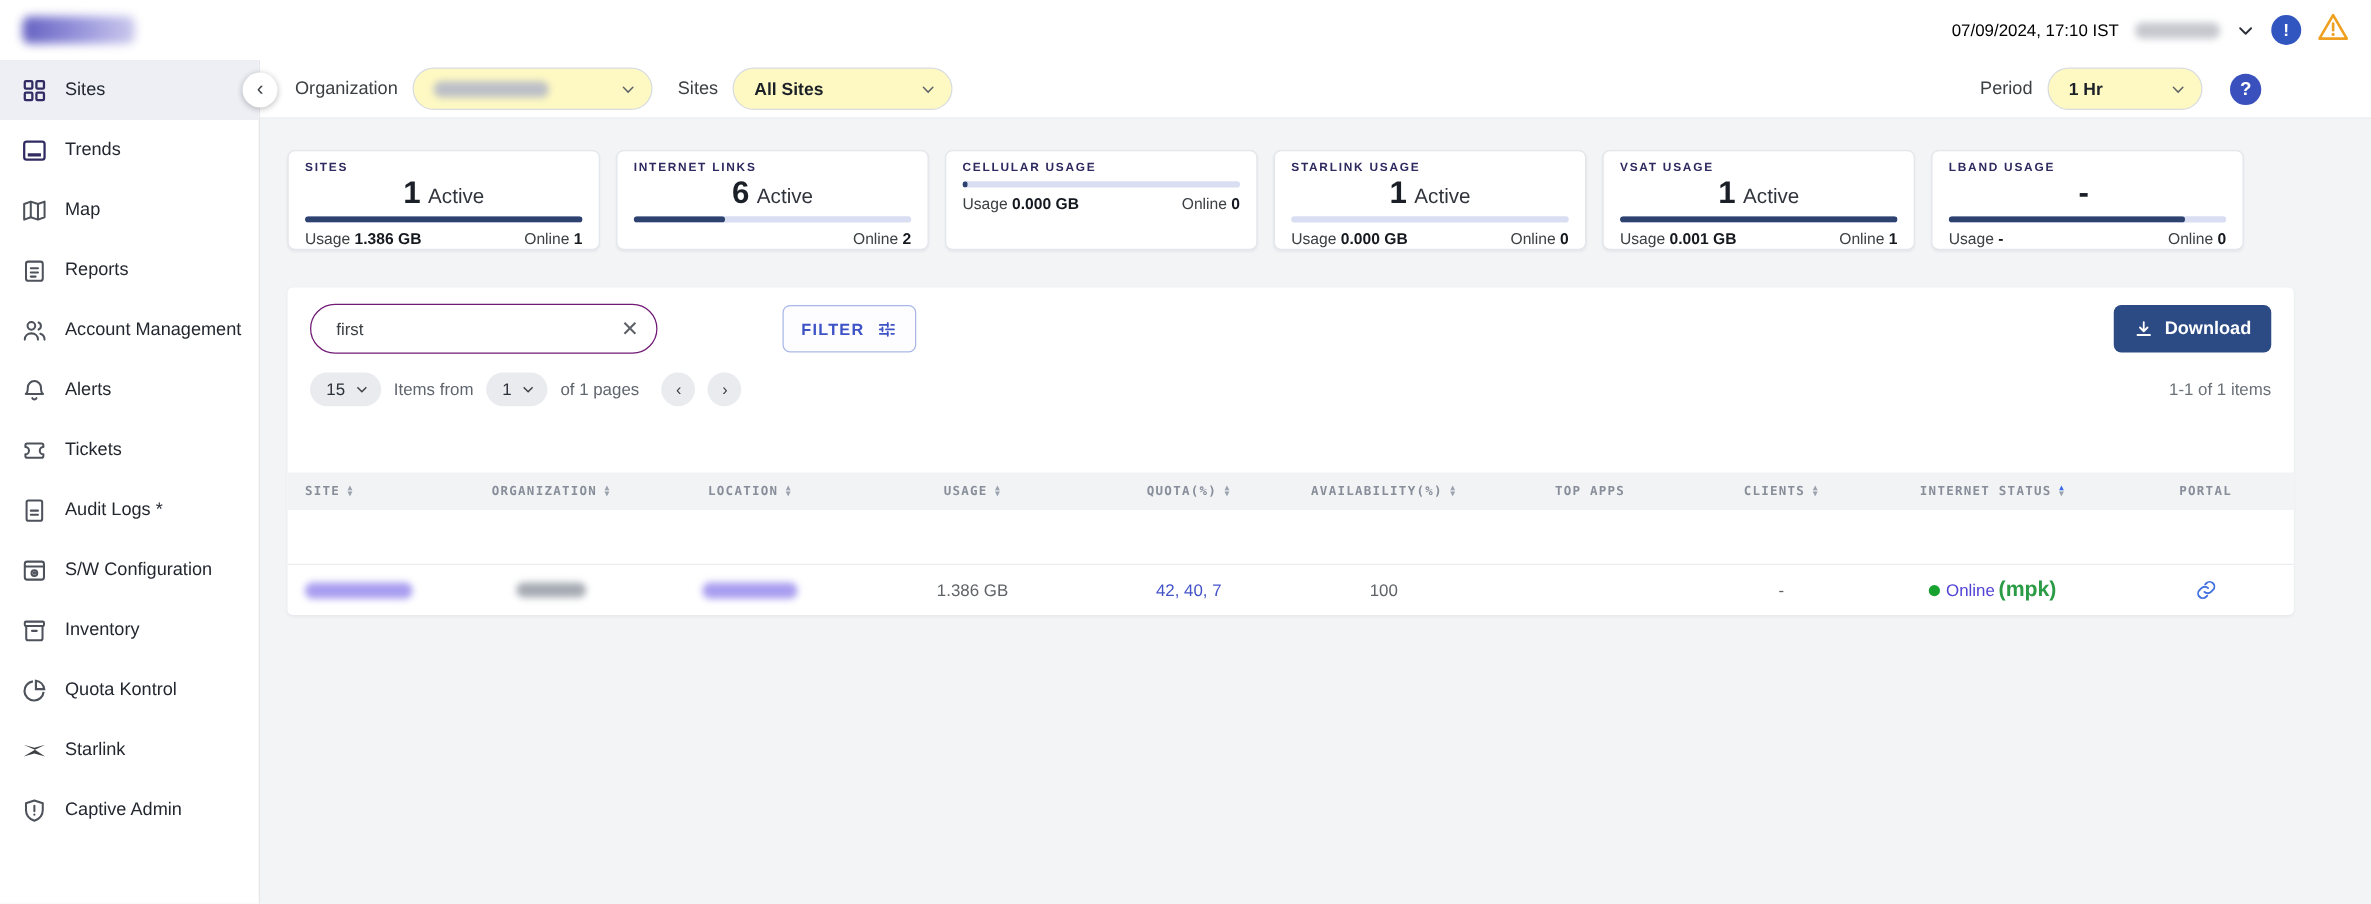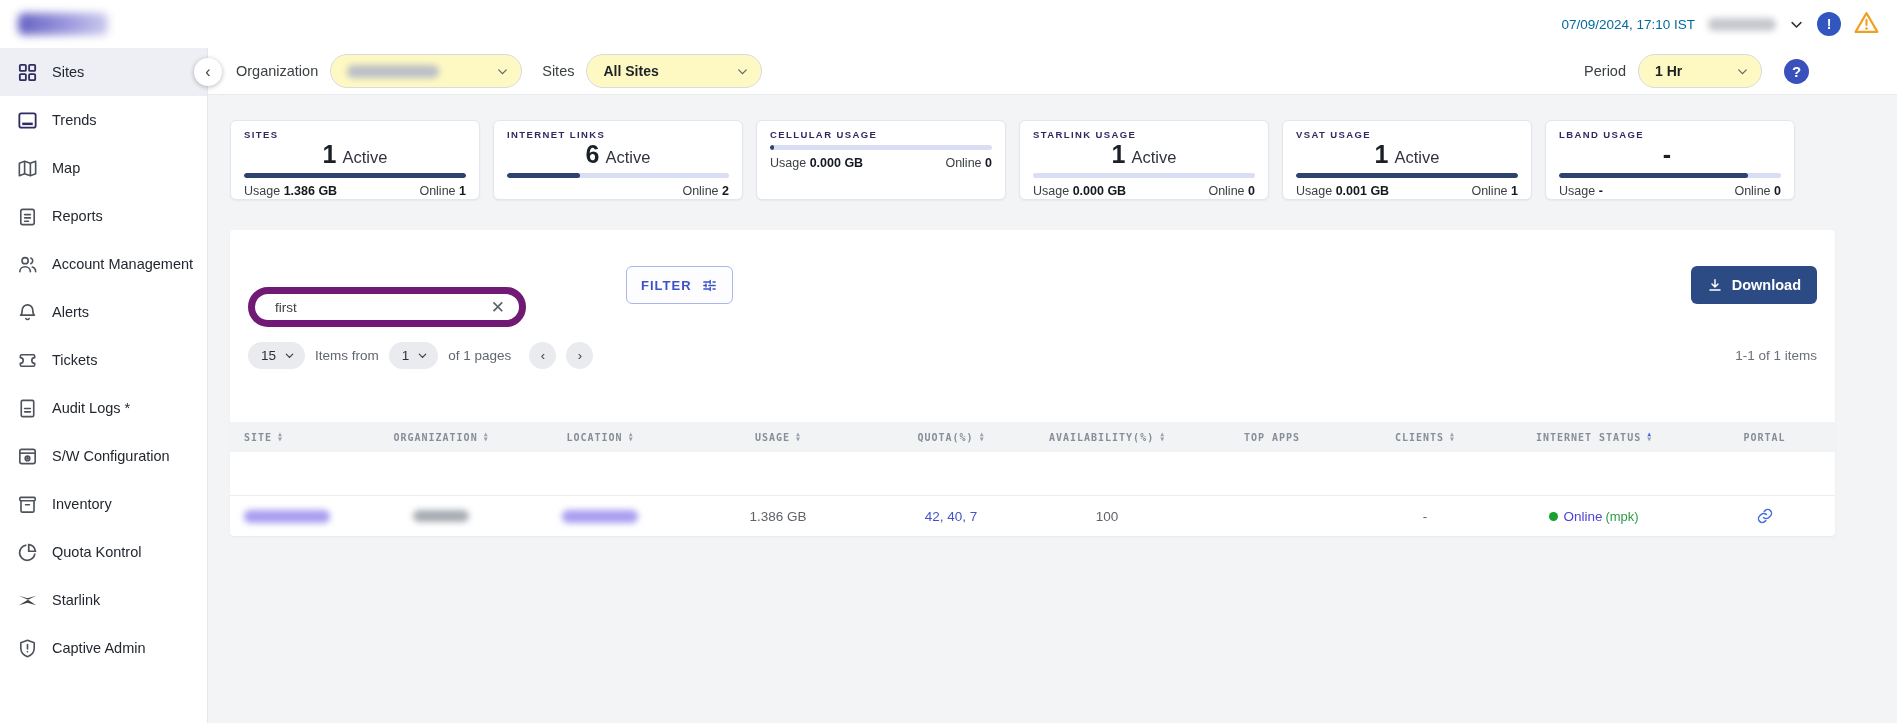--- a/index.html
+++ b/index.html
@@ -7,21 +7,21 @@
   body {
     width:1897px; height:723px; overflow:hidden;
     font-family:"Liberation Sans", sans-serif;
     background:#f3f4f6; color:#23272f;
   }
   
   .topbar { height:48px; background:#fff; display:flex; align-items:center; }
   .logo-blob { width:90px; height:22px; margin-left:18px; border-radius:6px;
     background:linear-gradient(90deg,#4a46b8,#8b87d8 55%,#c3c1ea); filter:blur(4px); opacity:.85; }
   .topbar-right { margin-left:auto; display:flex; align-items:center; gap:13px; padding-right:18px; }
-  .datetime { font-size:13.5px; color:#0369a1; }
+  .datetime { font-size:13.5px; color:#000000; }
   .user-blob { width:68px; height:13px; border-radius:6px; background:#c6c8ce; filter:blur(3px); }
   .chev { display:flex; }
   .notif-badge { width:24px; height:24px; border-radius:50%; background:#3156c0; color:#fff;
     font-weight:bold; font-size:14px; display:flex; align-items:center; justify-content:center; }
   
   .app { display:flex; height:675px; }
   .sidebar { width:208px; background:#fff; border-right:1px solid #e5e7eb; flex-shrink:0; }
   .side-item { height:48px; display:flex; align-items:center; gap:13px; padding-left:16px;
     font-size:14.5px; color:#23272f; cursor:pointer; }
   .side-item.active { background:#edeff5; }
@@ -57,22 +57,22 @@
   .card-value { font-size:25px; font-weight:bold; color:#1b1f27; }
   .card-suffix { font-size:16.5px; color:#30343c; margin-left:6px; }
   .bar { height:5px; border-radius:3px; background:#dadef2; margin-top:5px; overflow:hidden; }
   .bar-fill { height:100%; background:#2e4270; border-radius:3px; }
   .card-bottom { display:flex; justify-content:space-between; font-size:12.5px; color:#3c4043; margin-top:6px; }
   .card-bottom b { color:#14181f; }
   
   .panel { margin:30px 0 0 22px; width:1605px; background:#fff; border-radius:4px;
     box-shadow:0 1px 2px rgba(20,30,60,.05); }
   .toolbar-row { display:flex; align-items:center; padding:13px 18px 9px; }
-  .search-box { width:278px; height:40px; border:7px solid #701a75; border-radius:21px;
-    display:flex; align-items:center; padding:0 14px 0 18px; background:#fff;margin-top:44px; }
+  .search-box { width:278px; height:40px; border:1px solid #701a75; border-radius:21px;
+    display:flex; align-items:center; padding:0 14px 0 18px; background:#fff; }
   .search-box input { border:none; outline:none; flex:1; font-size:13.5px; color:#3c4043;
     font-family:inherit; background:transparent; }
   .clear-icon { font-size:17px; color:#5f6368; cursor:pointer; line-height:1; }
   .filter-btn { margin-left:100px; height:38px; border:1px solid #a9b8e8; border-radius:6px;
     background:#fdfdff; color:#3d52c5; font-weight:bold; letter-spacing:1px; font-size:13px;
     display:flex; align-items:center; gap:9px; padding:0 14px; cursor:pointer; font-family:inherit; }
   .download-btn { margin-left:auto; height:38px; background:#2c4a84; border:none; border-radius:6px;
     color:#fff; font-size:14.5px; font-weight:bold; display:flex; align-items:center; gap:9px;
     padding:0 16px; cursor:pointer; font-family:inherit; }
   .pagination-row { display:flex; align-items:center; padding:6px 18px 10px; gap:10px;
@@ -96,21 +96,21 @@
     border-top:1px solid #ecedef; }
   .td { display:flex; justify-content:center; align-items:center; gap:3px; }
   .td.left { justify-content:flex-start; padding-left:14px; }
   .blob { border-radius:6px; filter:blur(3px); }
   .site-blob { width:86px; height:13px; background:#a89ef0; }
   .orgcell-blob { width:56px; height:12px; background:#a6abb3; }
   .loc-blob { width:76px; height:13px; background:#a89ef0; }
   .quota { color:#4453c8; }
   .dot { width:9px; height:9px; border-radius:50%; background:#17a12e; margin-right:2px; }
   .online { color:#5142d6; }
-  .mpk { color:#2b9c45; font-size:13px; }
+  .mpk { color:#2b9c45; font-size:17px;font-weight:bold; }
 </style>
 </head>
 <body>
 
 <div class="topbar">
   <div class="logo-blob"></div>
   <div class="topbar-right">
     <span class="datetime">07/09/2024, 17:10 IST</span>
     <div class="user-blob"></div>
     <span class="chev">

